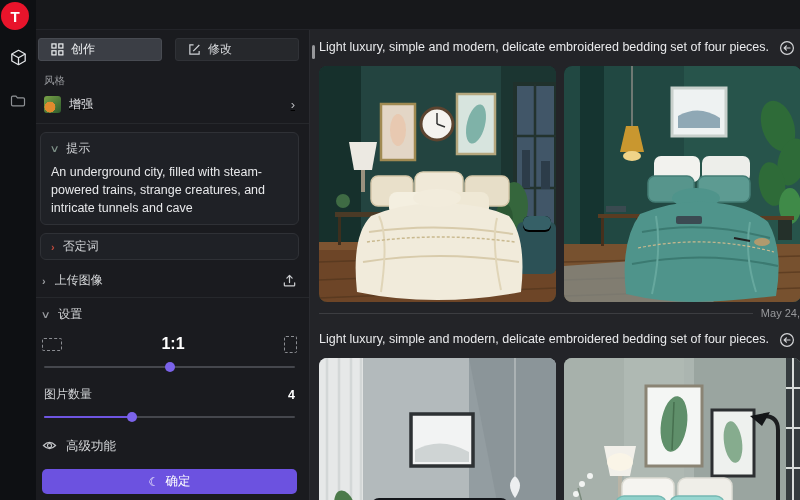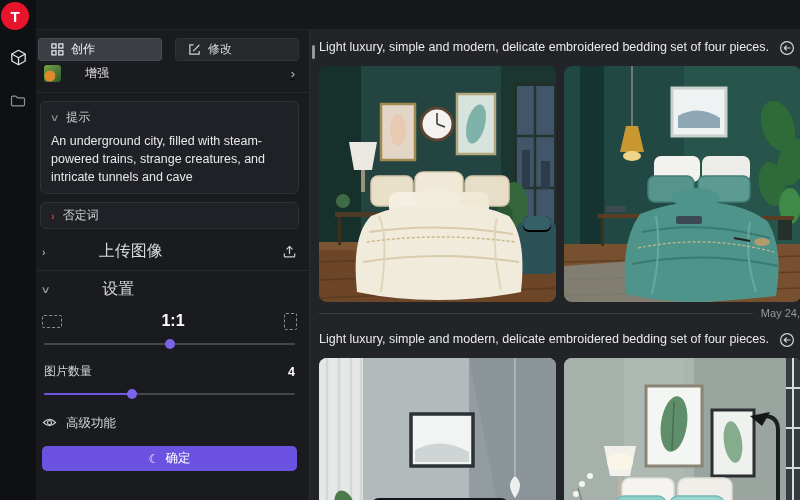--- a/index.html
+++ b/index.html
@@ -24,21 +24,21 @@
 
   
   .panel { position:absolute; left:36px; top:30px; width:274px; bottom:0;
     background:#1a1b1f; border-right:1px solid #2a2b30; padding:8px 10px 0 4px; }
   .tabs { display:flex; gap:13px; margin-left:-2px; }
   .tab { flex:1; height:23px; border-radius:3px; display:flex; align-items:center;
     justify-content:flex-start; gap:7px; padding-left:12px; font-size:12px;
     color:#d7d9dc; background:#26282c; border:1px solid #303237; cursor:pointer; }
   .tab.active { background:#3b3e45; border-color:#484b52; color:#eef0f2; }
   .sec-label { margin:13px 0 4px 4px; font-size:10.5px; color:#95979b; }
-  .style-row { display:flex; align-items:center; gap:24px; padding:4px 4px 10px 4px;
+  .style-row { display:flex; align-items:center; gap:8px; padding:4px 4px 10px 4px;
     cursor:pointer;text-decoration:underline; }
   .style-thumb { width:17px; height:17px; border-radius:3px;
     background:
       radial-gradient(circle at 35% 65%, #e08a2e 0 34%, rgba(0,0,0,0) 36%),
       linear-gradient(135deg,#7aa348,#2d5b2d); }
   .style-row .lbl { font-size:12px; color:#e6e7e9; flex:1; }
   .chev { color:#b9bbbf; font-size:13px; line-height:1; }
   .divider { height:1px; background:#26282c; margin:0 -10px 0 -4px; }
 
   .box { border:1px solid #2f3136; background:#1f2126; border-radius:6px;
@@ -46,21 +46,21 @@
   .box-head { display:flex; align-items:center; gap:8px; font-size:12px;
     color:#cfd1d4; cursor:pointer; }
   .prompt-text { margin-top:6px; font-size:12.5px; line-height:1.45;
     color:#e8e9eb; }
   .neg-box { padding:4px 10px; }
   .chev-down { color:#7e9188; font-size:10px; transform:scaleX(1.4); display:inline-block; }
   .chev-right-red { color:#c14a3c; font-size:11px; font-weight:bold; }
   .chev-right-gray { color:#9a9ca0; font-size:11px; font-weight:bold; }
 
   .row-line { display:flex; align-items:center; gap:9px; padding:8px 2px; cursor:pointer; }
-  .row-line .lbl { font-size:16px; color:#d6d8da; flex:1;margin-left:44px; }
+  .row-line .lbl { font-size:12px; color:#d6d8da; flex:1; }
 
   .ratio-row { display:flex; align-items:center; margin:10px 2px 0 2px; }
   .ratio-land { width:20px; height:13px; border:1.5px dashed #8b8d92; border-radius:2px; }
   .ratio-port { width:13px; height:17px; border:1.5px dashed #8b8d92; border-radius:2px; }
   .ratio-val { flex:1; text-align:center; font-size:16px; font-weight:bold; color:#fff; }
 
   .slider { position:relative; height:10px; margin:9px 4px 0 4px; cursor:pointer; }
   .slider .track { position:absolute; left:0; right:0; top:4px; height:2px;
     background:#45474d; border-radius:1px; }
   .slider .fill { position:absolute; left:0; top:4px; height:2px;
@@ -134,20 +134,21 @@
       </div>
       <div class="tab">
         <svg width="13" height="13" viewBox="0 0 14 14" fill="none" stroke="#cfd2d6" stroke-width="1.3">
           <path d="M12 8.5 V12 H2 V2 H6"></path>
           <path d="M6.2 8.2 L12.2 2.2 M6.2 8.2 L5.6 8.8"></path>
         </svg>
         <span>修改</span>
       </div>
     </div>
 
+    <div class="sec-label">风格</div>
     <div class="style-row">
       <span class="style-thumb"></span>
       <span class="lbl">增强</span>
       <span class="chev">›</span>
     </div>
 
     <div class="divider"></div>
 
     <div class="box">
       <div class="box-head">

